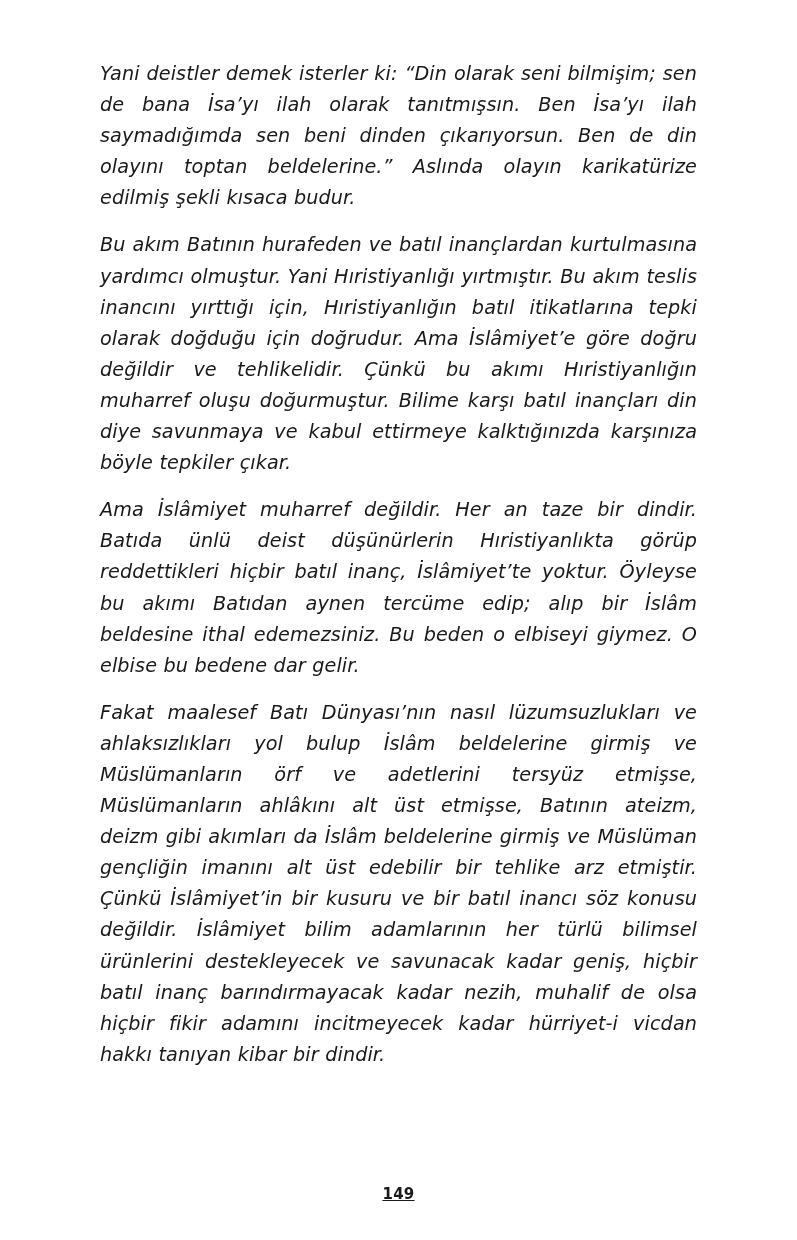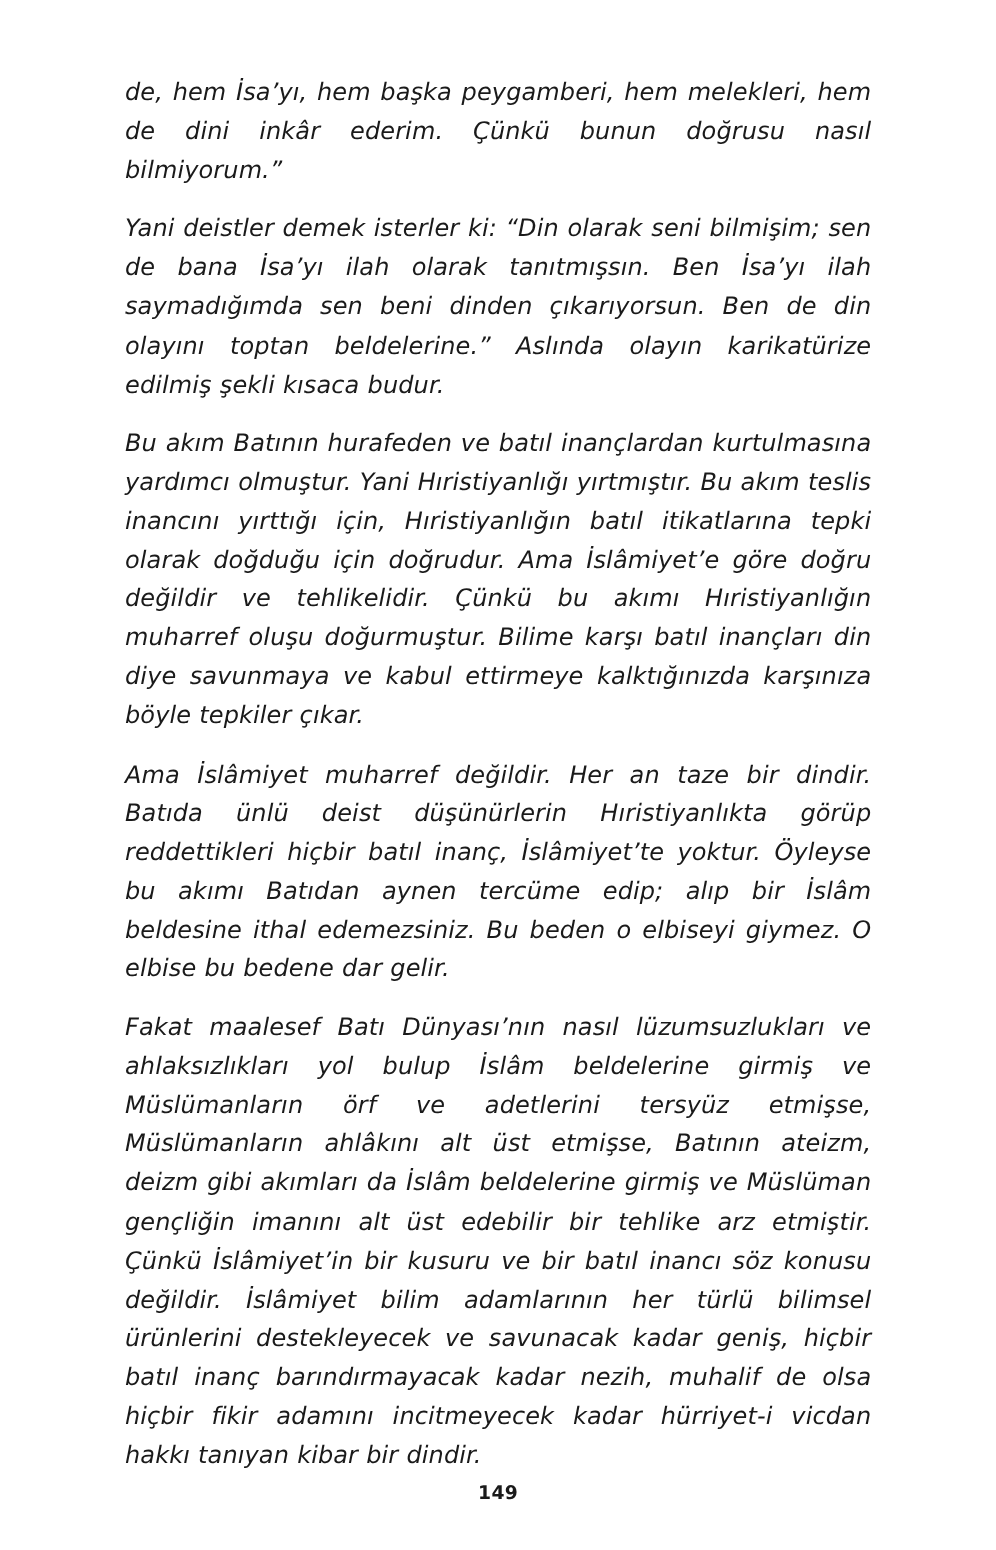--- a/index.html
+++ b/index.html
@@ -44,27 +44,27 @@
     position: absolute;
     left: 0;
     right: 0;
     top: 1185px;
     text-align: center;
     font-size: 15px;
     font-weight: bold;
     font-style: normal;
     color: #1a1a1a;
     letter-spacing: 0.3px;
+    text-decoration: underline;
   }
 </style>
 </head>
 <body>
 
 <div class="page">
   <div class="text-column">
-    <p class="para">de, hem İsa’yı, hem başka peygamberi, hem melekleri, hem de dini inkâr ederim. Çünkü bunun doğrusu nasıl bilmiyorum.”</p>
     <p class="para">Yani deistler demek isterler ki: “Din olarak seni bilmişim; sen de bana İsa’yı ilah olarak tanıtmışsın. Ben İsa’yı ilah saymadığımda sen beni dinden çıkarıyorsun. Ben de din olayını toptan beldelerine.” Aslında olayın karikatürize edilmiş şekli kısaca budur.</p>
     <p class="para">Bu akım Batının hurafeden ve batıl inançlardan kurtulmasına yardımcı olmuştur. Yani Hıristiyanlığı yırtmıştır.  Bu akım teslis inancını yırttığı için, Hıristiyanlığın batıl itikatlarına tepki olarak doğduğu için doğrudur. Ama İslâmiyet’e göre doğru değildir ve tehlikelidir. Çünkü bu akımı Hıristiyanlığın muharref oluşu doğurmuştur. Bilime karşı batıl inançları din diye savunmaya ve kabul ettirmeye kalktığınızda karşınıza böyle tepkiler çıkar.</p>
     <p class="para">Ama İslâmiyet muharref değildir. Her an taze bir dindir. Batıda ünlü deist düşünürlerin Hıristiyanlıkta görüp reddettikleri hiçbir batıl inanç, İslâmiyet’te yoktur. Öyleyse bu akımı Batıdan aynen tercüme edip; alıp bir İslâm beldesine ithal edemezsiniz. Bu beden o elbiseyi giymez. O elbise bu bedene dar gelir.</p>
     <p class="para">Fakat maalesef  Batı Dünyası’nın nasıl lüzumsuzlukları ve ahlaksızlıkları yol bulup İslâm beldelerine girmiş ve Müslümanların örf ve adetlerini tersyüz etmişse, Müslümanların ahlâkını alt üst etmişse, Batının ateizm, deizm gibi akımları da İslâm beldelerine girmiş ve Müslüman gençliğin imanını alt üst edebilir bir tehlike arz etmiştir. Çünkü İslâmiyet’in bir kusuru ve bir batıl inancı söz konusu değildir. İslâmiyet bilim adamlarının her türlü bilimsel ürünlerini destekleyecek ve savunacak kadar geniş, hiçbir batıl inanç barındırmayacak kadar nezih, muhalif de olsa hiçbir fikir adamını incitmeyecek kadar hürriyet-i vicdan hakkı tanıyan kibar bir dindir.</p>
   </div>
   <div class="page-number">149</div>
 </div>
 
 </body></html>

